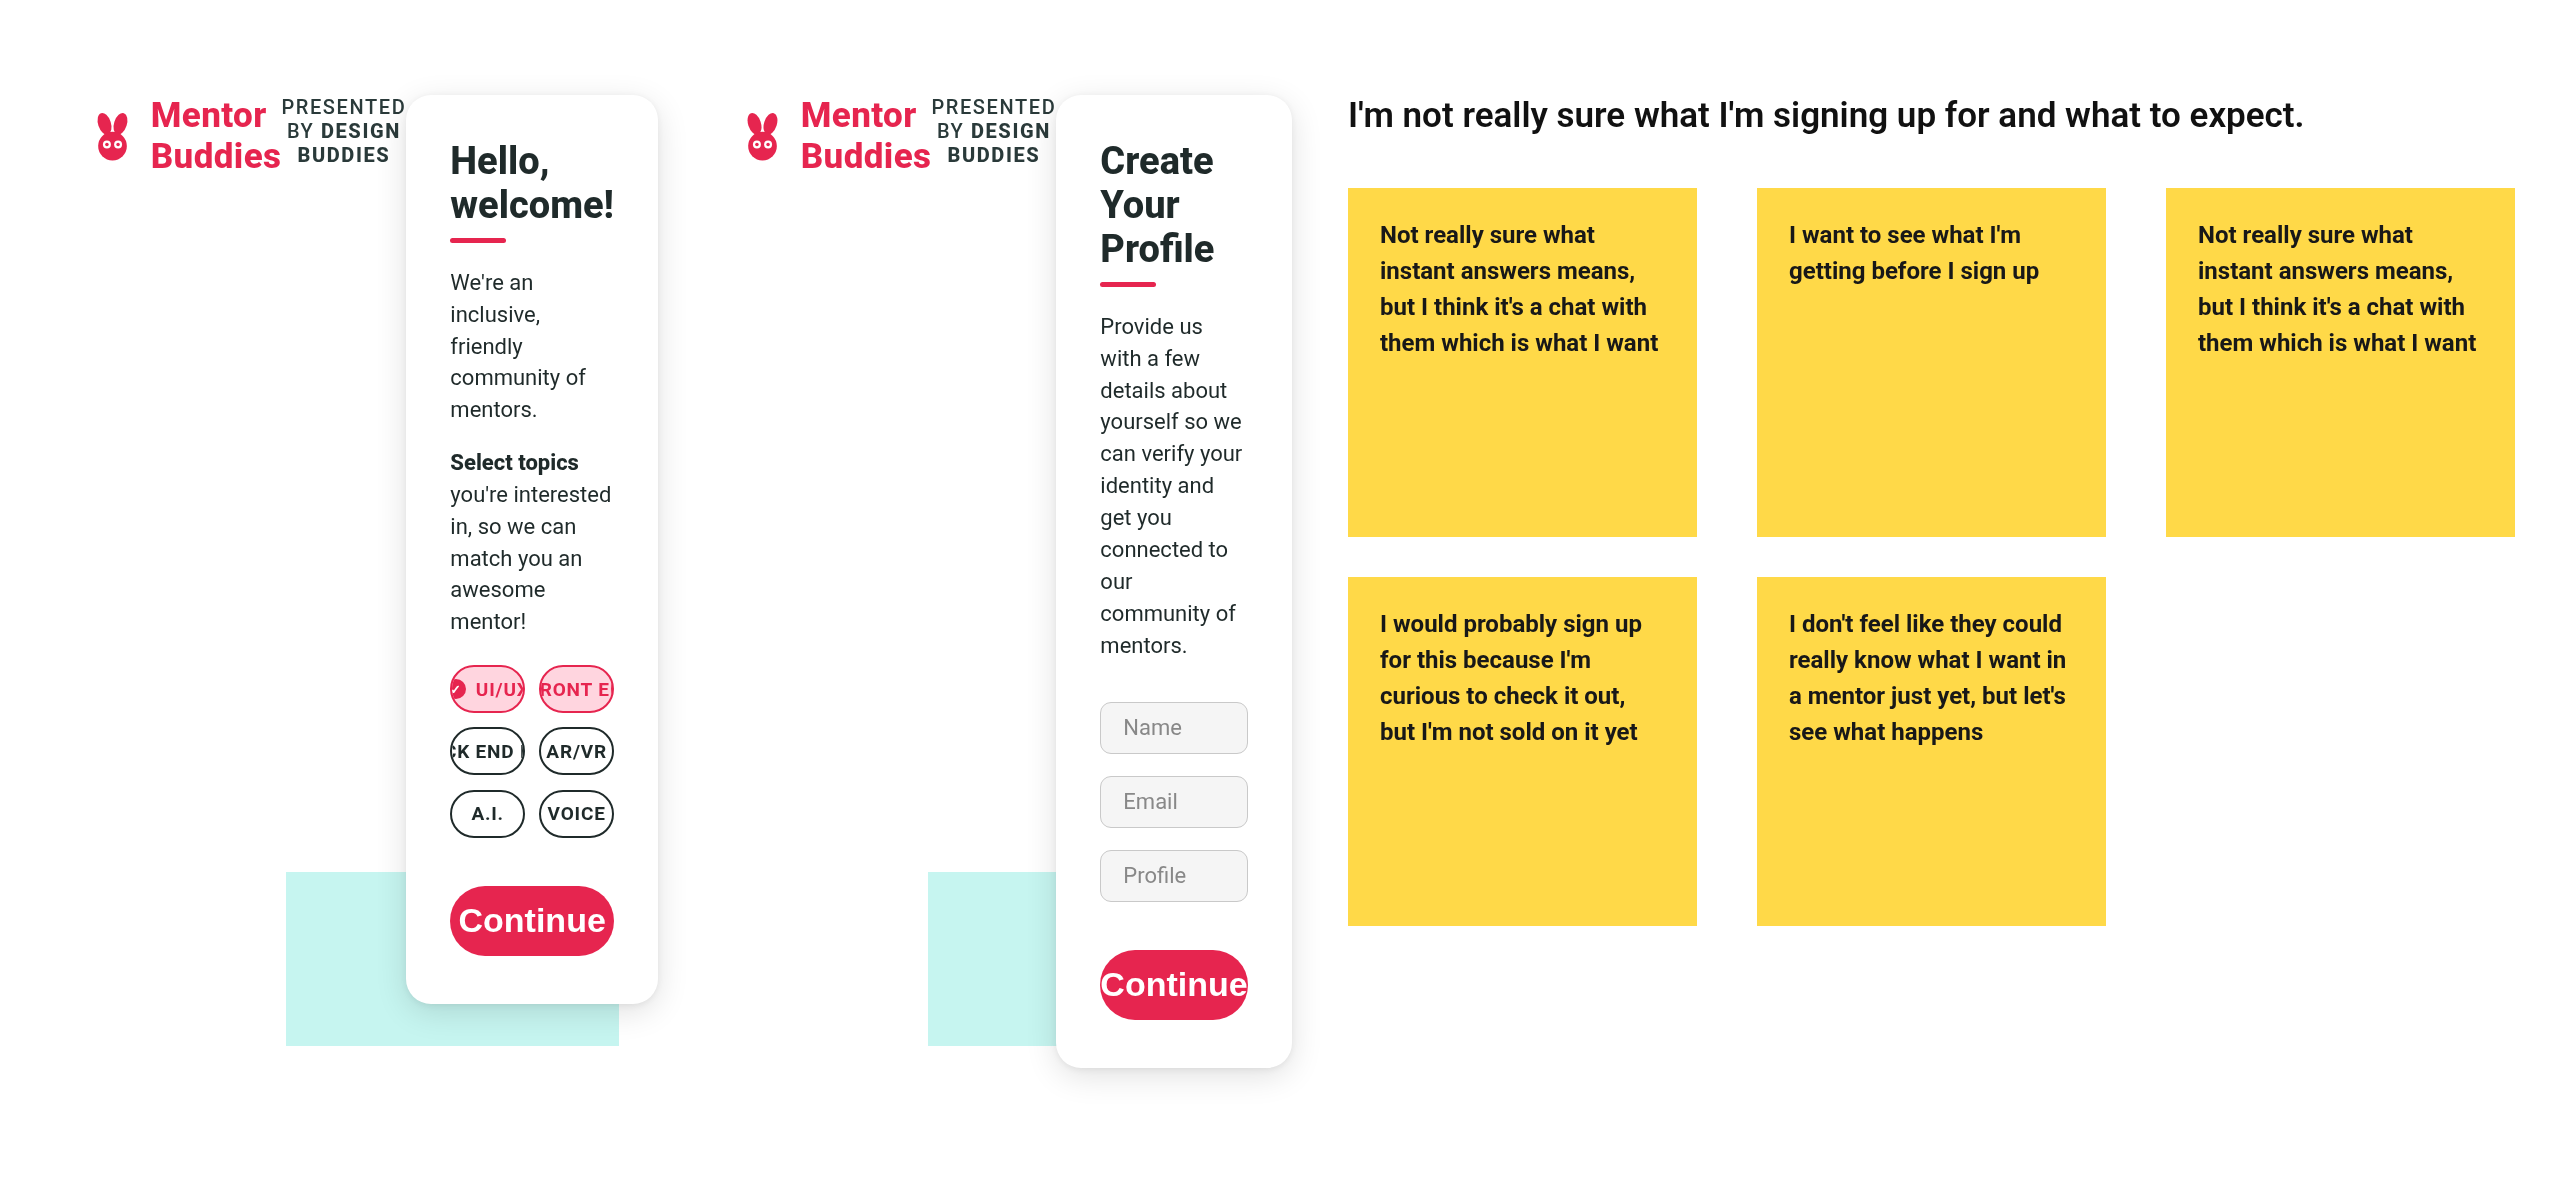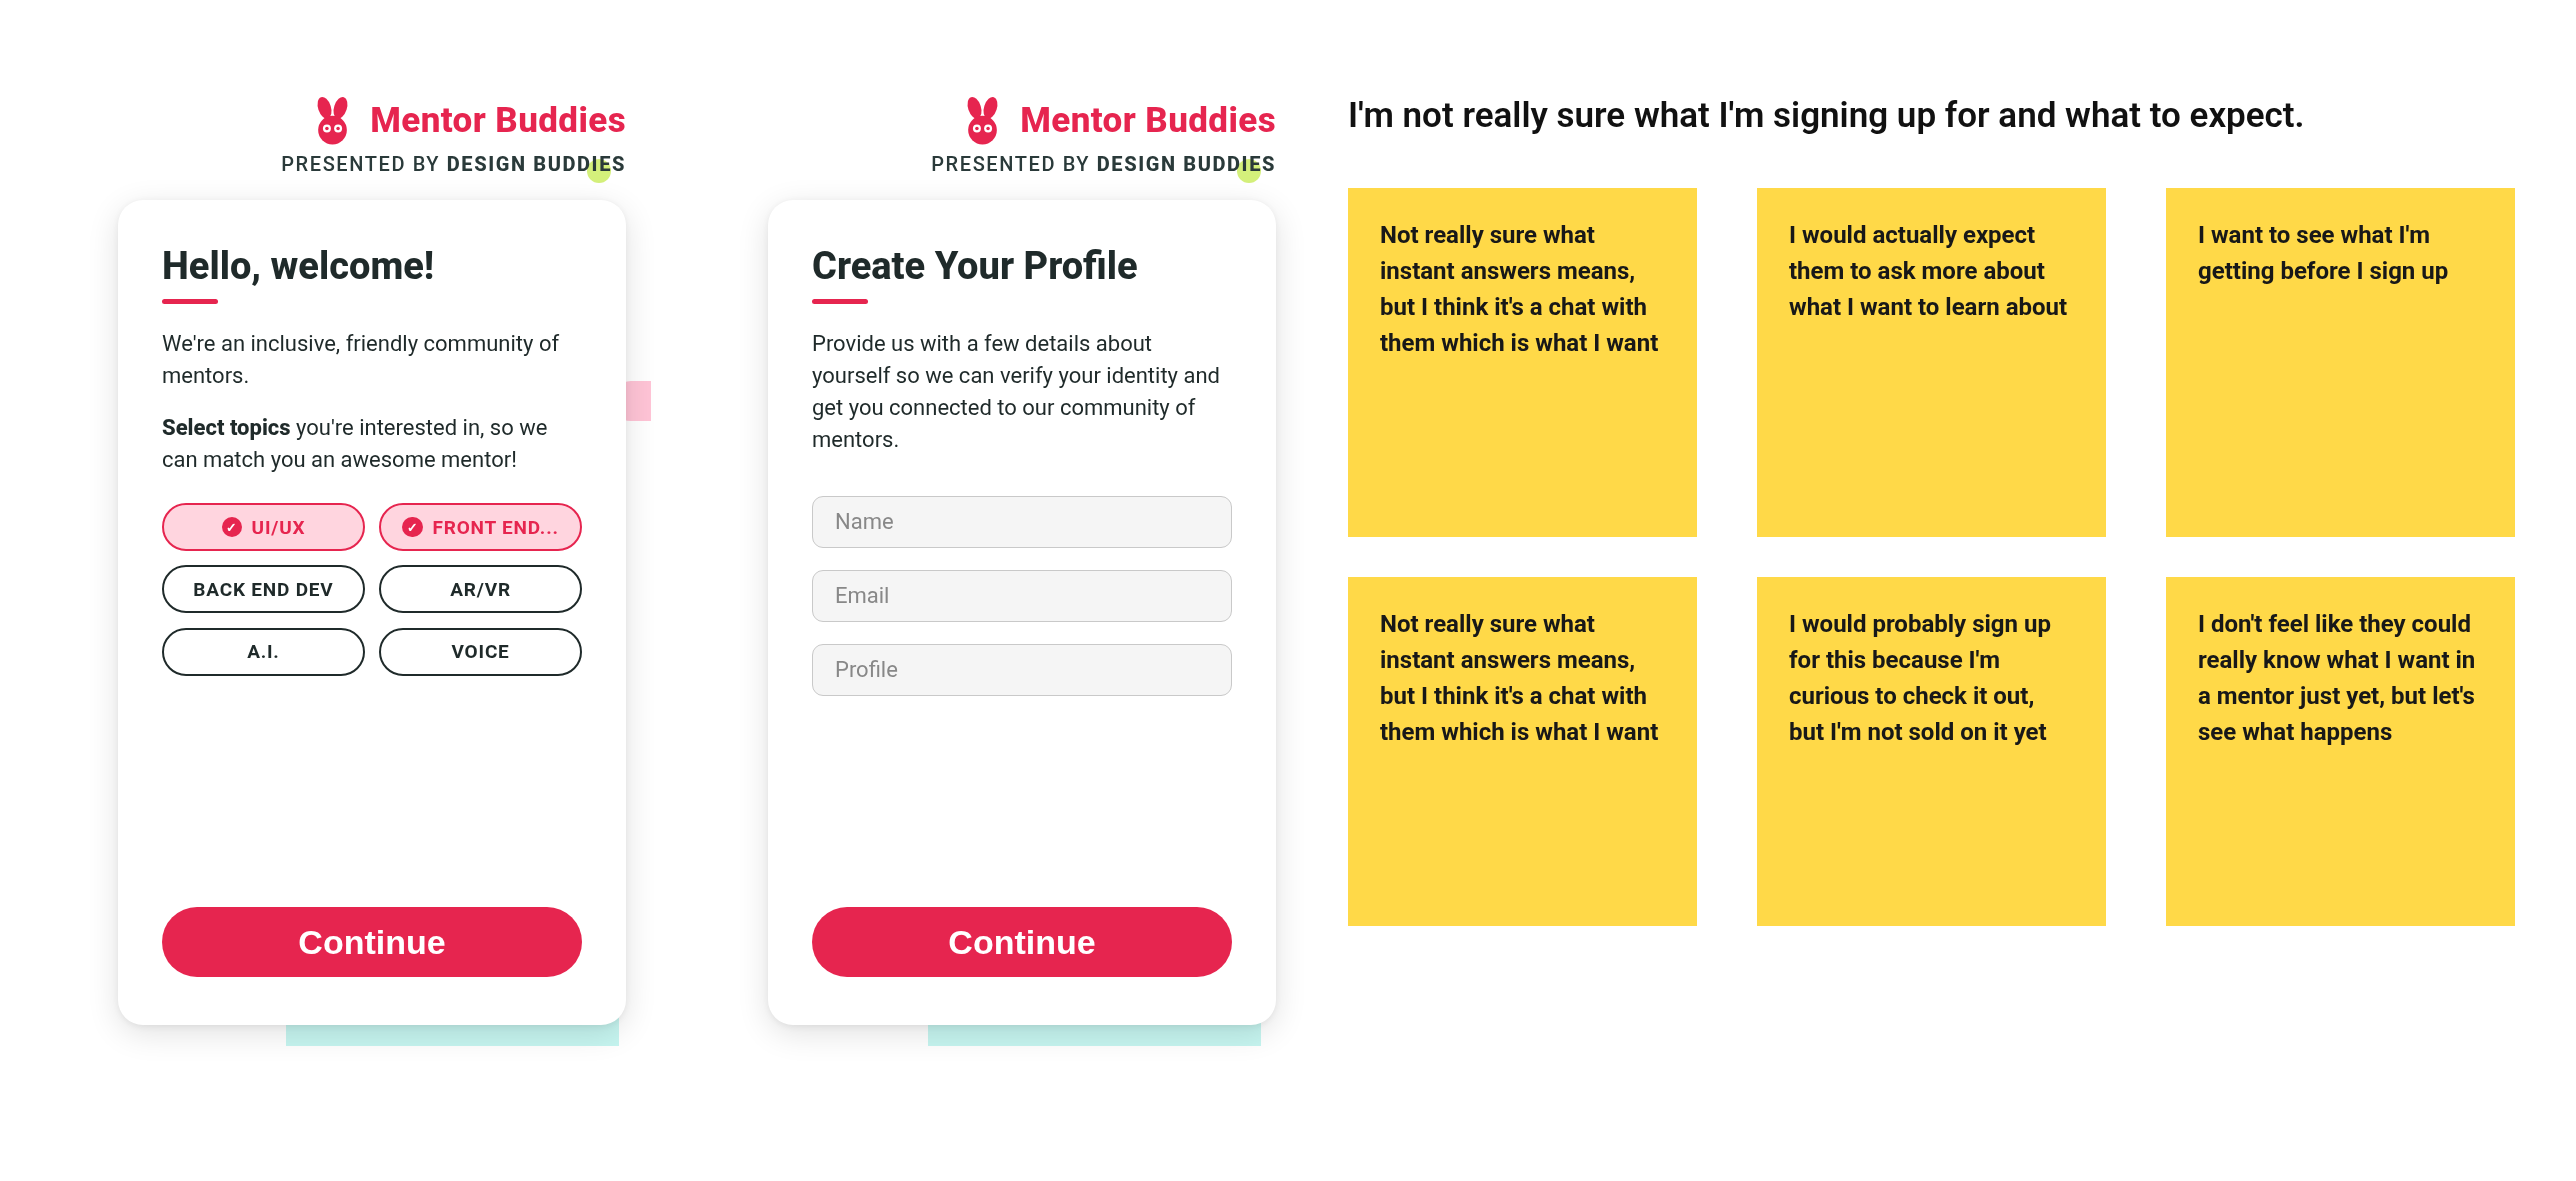--- a/index.html
+++ b/index.html
@@ -39,22 +39,22 @@
   .phones {
     position: absolute;
     top: 95px;
     left: 87px;
     display: flex;
     gap: 111px;
     z-index: 2;
   }
   .phone-col {
     display: flex;
-    flex-direction: column;
-    align-items: flex-end;
+    flex-direction: row;
+    align-items: flex-start;
     width: 539px;
   }
 
   
   .logo-row {
     display: flex;
     align-items: center;
     gap: 12.7px;
     margin-bottom: 6.3px;
   }
@@ -322,21 +322,20 @@
         <button class="cta">Continue</button>
       </div>
     </div>
 
   </div>
 
   <div class="feedback">
     <h2>I'm not really sure what I'm signing up for and what to expect.</h2>
     <div class="notes">
       <div class="note">Not really sure what instant answers means, but I think it's a chat with them which is what I want</div>
-      <div class="note">I would actually expect them to ask more about what I want to learn about</div>
       <div class="note">I want to see what I'm getting before I sign up</div>
       <div class="note">Not really sure what instant answers means, but I think it's a chat with them which is what I want</div>
       <div class="note">I would probably sign up for this because I'm curious to check it out, but I'm not sold on it yet</div>
       <div class="note">I don't feel like they could really know what I want in a mentor just yet, but let's see what happens</div>
     </div>
   </div>
 
 </div>
 
 

